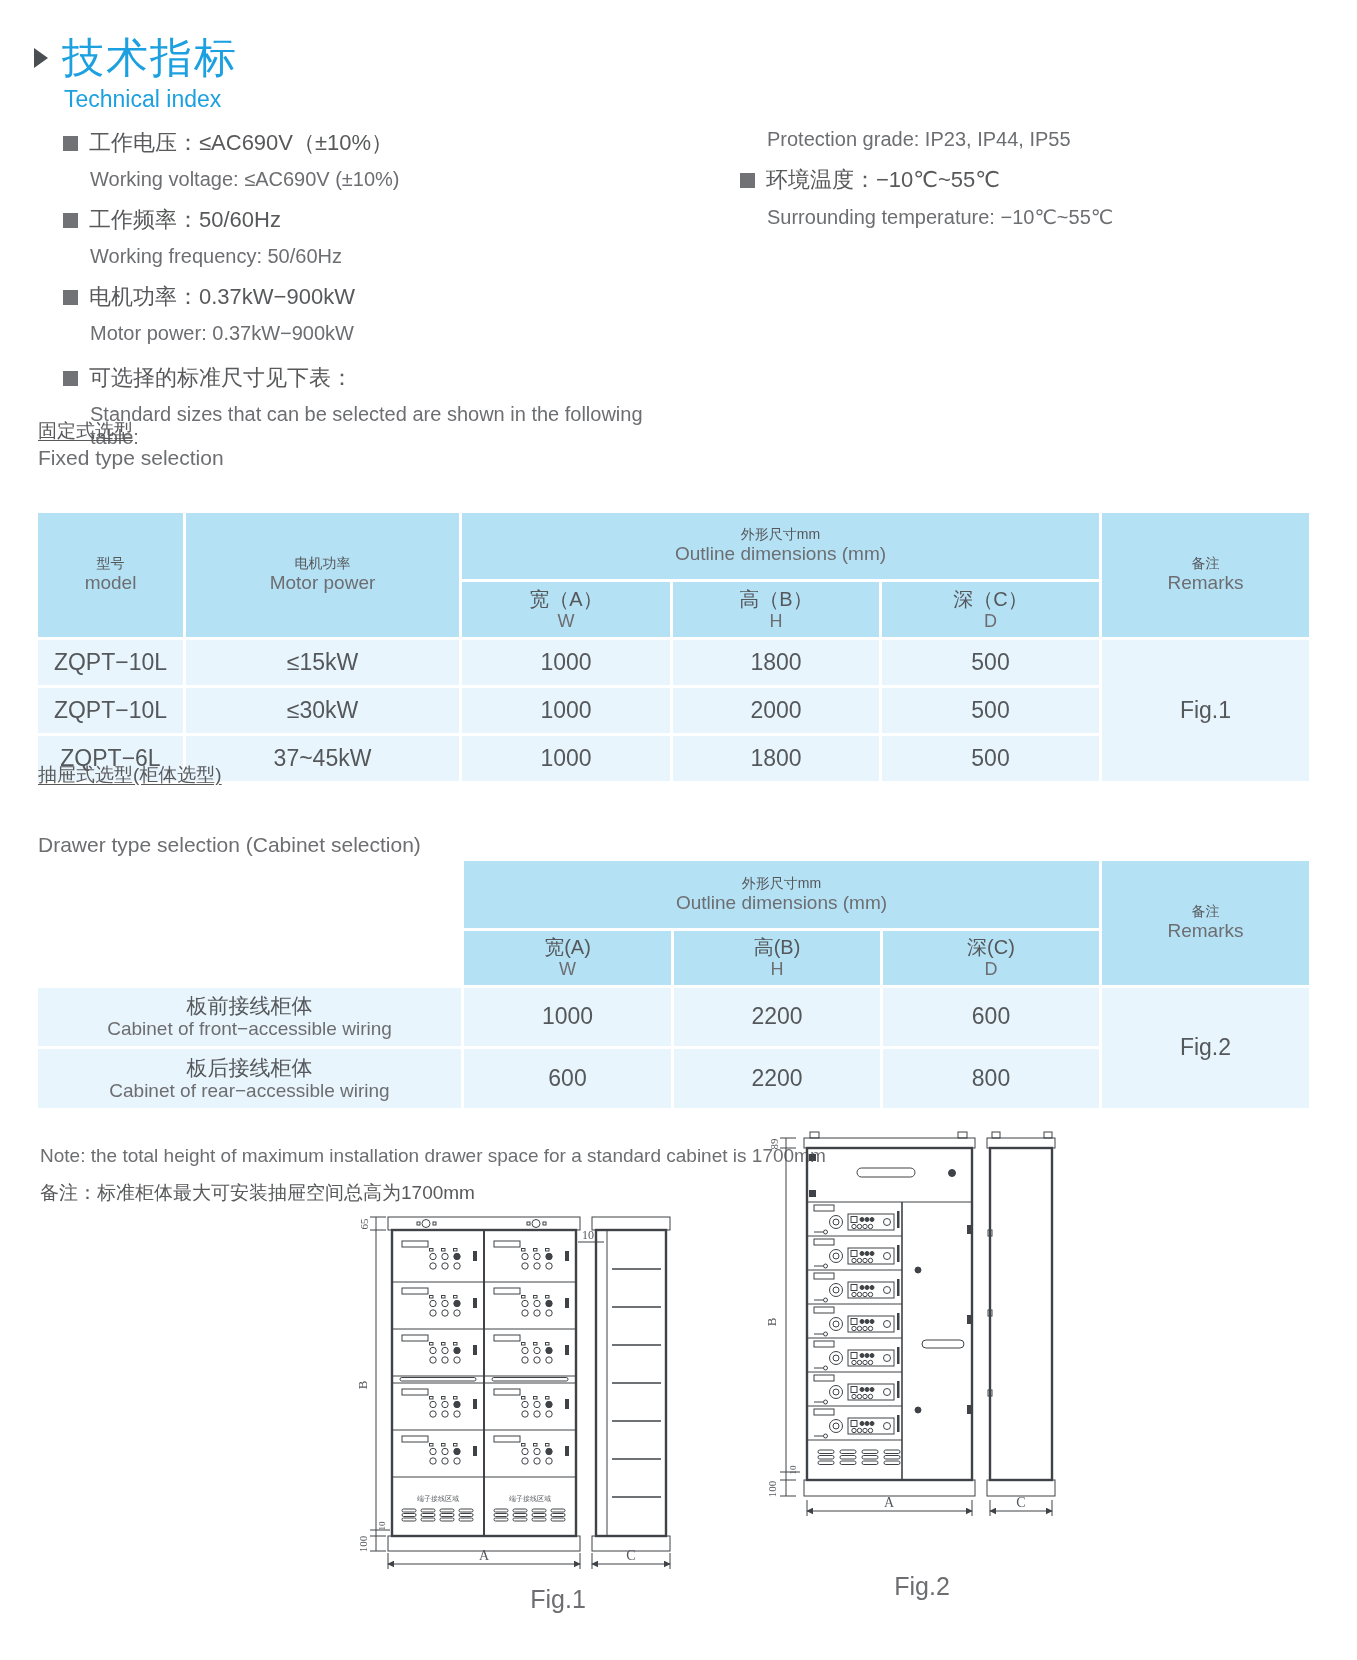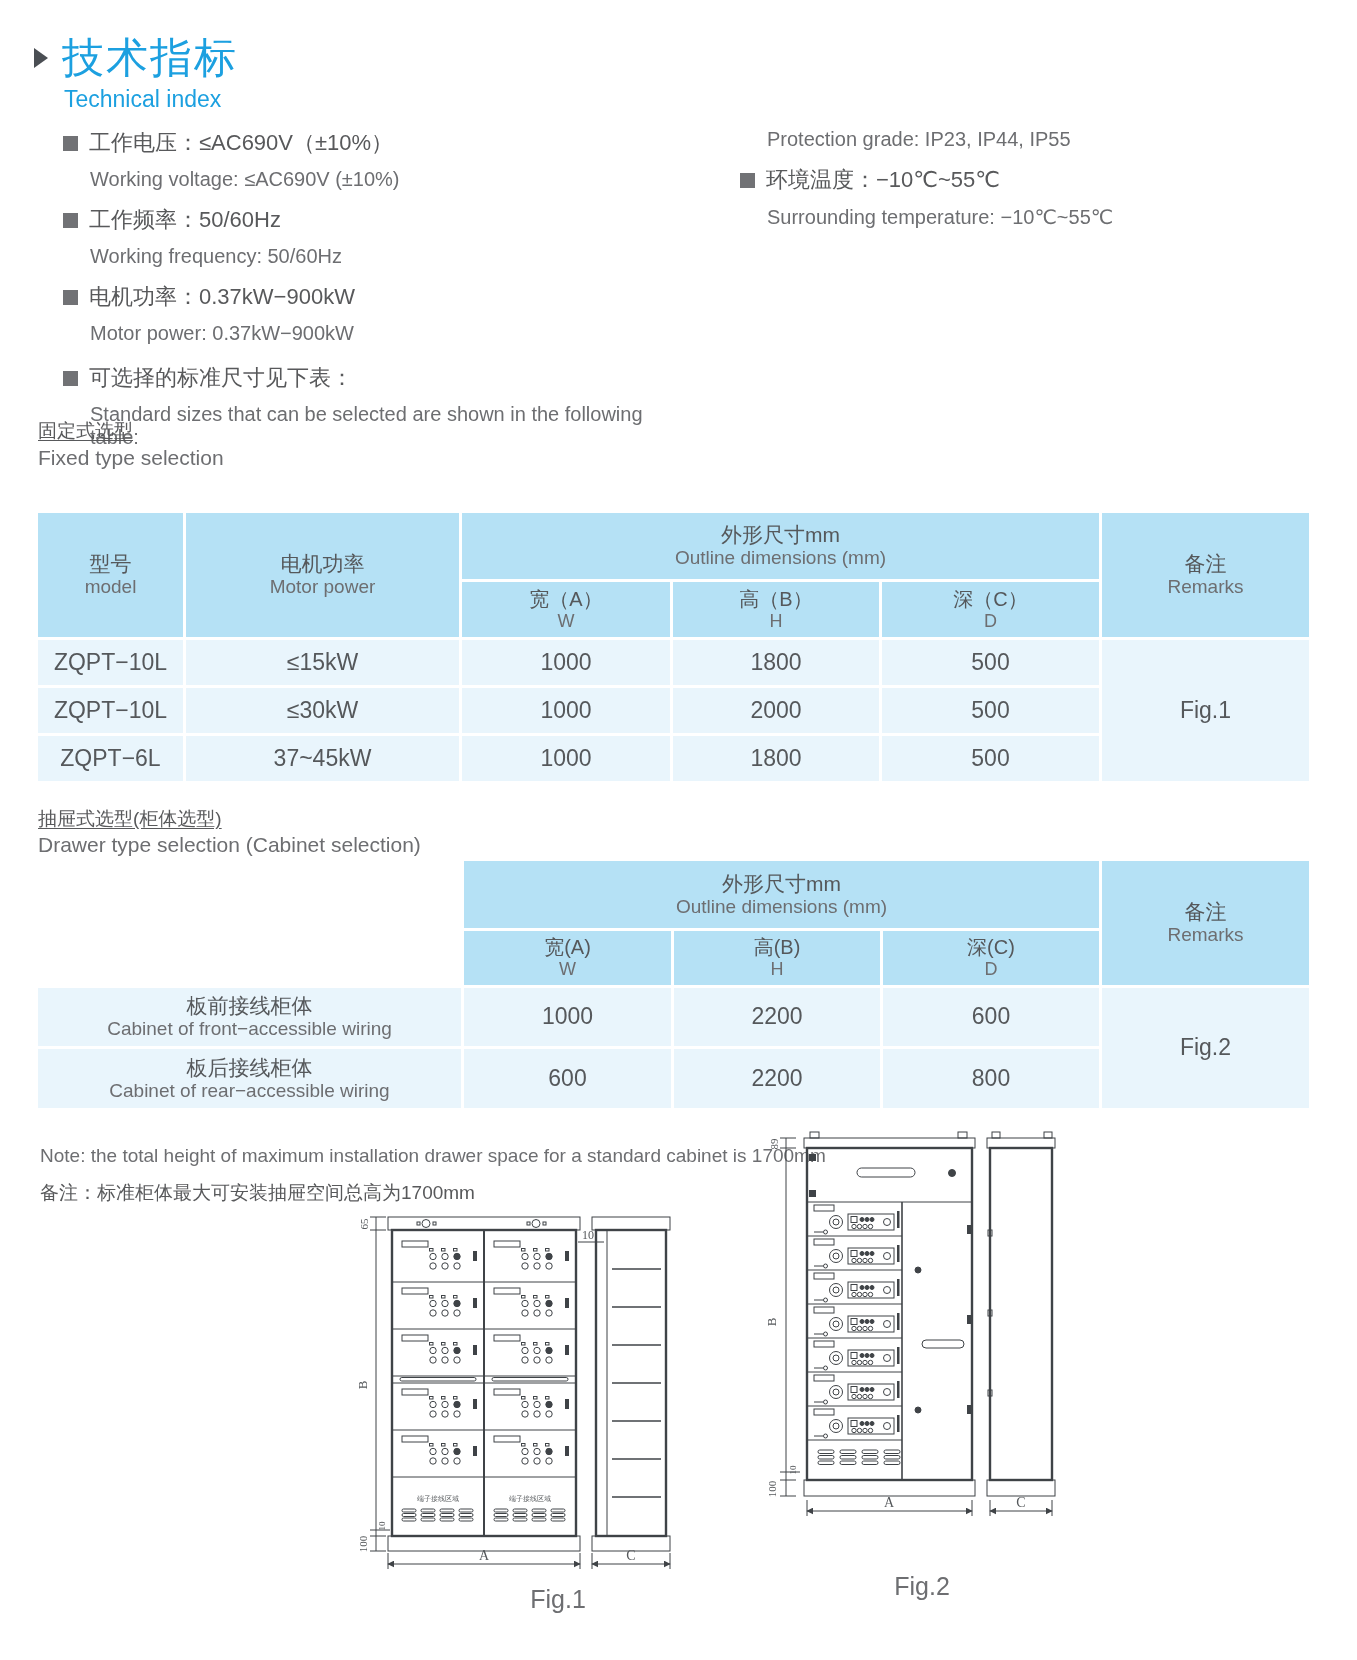--- a/index.html
+++ b/index.html
@@ -29,21 +29,21 @@
 
   
   .tbl{position:absolute;left:38px;display:grid;gap:3px;}
   .t1{top:513px;grid-template-columns:145px 273px 208px 206px 217px 207px;
       grid-template-rows:66px 55px 45px 45px 45px;}
   .t2{top:861px;grid-template-columns:423px 207px 206px 216px 207px;
       grid-template-rows:67px 54px 58px 59px;}
   .cell{display:flex;flex-direction:column;align-items:center;justify-content:center;line-height:1.2;text-align:center;}
   .th{background:#b5e1f5;}
   .td{background:#e9f5fc;}
-  .zh{font-size:21px;color:#55585b;}
+  .zh{font-size:14px;color:#55585b;}
   .en{font-size:19px;color:#6d6e71;}
   .subzh{font-size:20px;color:#55585b;}
   .suben{font-size:18px;color:#6d6e71;}
   .val{font-size:23px;color:#55585b;}
   .catzh{font-size:21px;color:#55585b;}
   .caten{font-size:19px;color:#6d6e71;}
 
   
   .note-zh{position:absolute;left:40px;top:1180px;font-size:19px;color:#58595b;}
   .note-en{position:absolute;left:40px;top:1145px;font-size:19px;color:#6d6e71;}
@@ -185,21 +185,21 @@
       </div>
     <div class="cell td" style="grid-area:5/5/6/6">
         <div class="val">500</div>
       </div>
 
     <div class="cell td" style="grid-area:3/6/6/7">
         <div class="val">Fig.1</div>
       </div>
   </div>
 
-  <div class="sec-zh" style="top:806px">抽屉式选型(柜体选型)</div>
+  <div class="sec-zh" style="top:762px">抽屉式选型(柜体选型)</div>
   <div class="sec-en" style="top:833px">Drawer type selection (Cabinet selection)</div>
 
   <div class="tbl t2">
     <div class="cell th" style="grid-area:1/2/2/5">
       <div class="zh">外形尺寸mm</div>
       <div class="en">Outline dimensions (mm)</div>
     </div>
     <div class="cell th" style="grid-area:2/2/3/3">
       <div class="subzh">宽(A)</div>
       <div class="suben">W</div>

